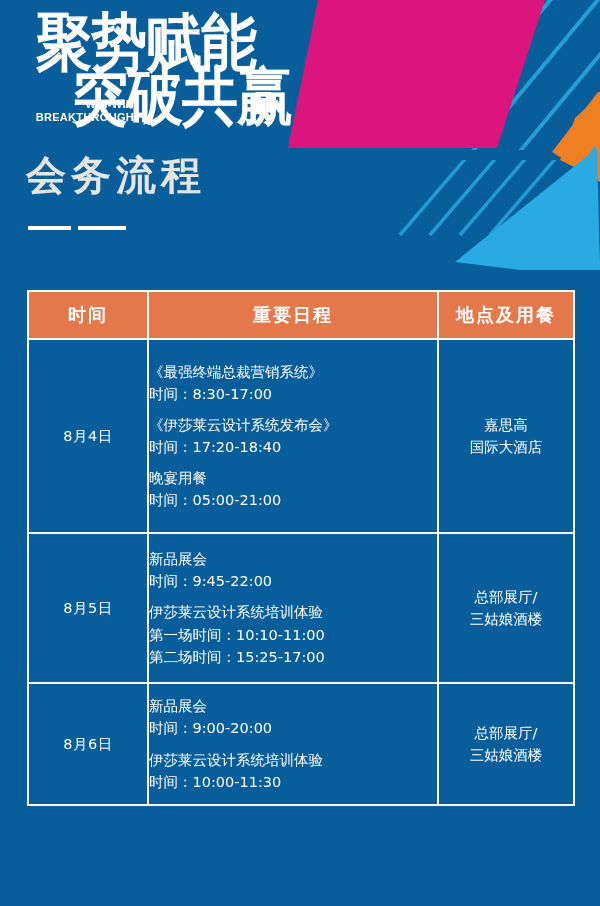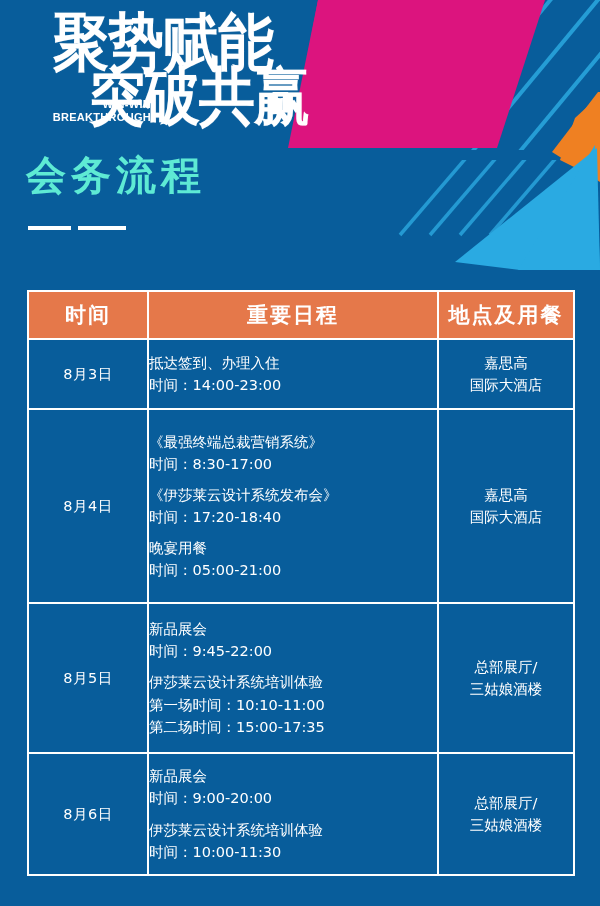--- a/index.html
+++ b/index.html
@@ -13,21 +13,21 @@
 
   
   #banner{
     position:absolute;left:0;top:0;width:600px;height:270px;
     overflow:hidden;
   }
   #banner svg{display:block;}
 
   
   #logo{
-    position:absolute;left:43px;top:14px;
+    position:absolute;left:26px;top:14px;
     width:300px;height:120px;
     color:#ffffff;
     z-index:5;
   }
   .logo-line{
     font-family:"DejaVu Sans","Liberation Sans",sans-serif;
     font-weight:bold;
     letter-spacing:-1px;
     line-height:0.93;
     white-space:nowrap;
@@ -55,21 +55,21 @@
     line-height:1.18;
     letter-spacing:.3px;
     color:#ffffff;
     text-align:right;
     width:100px;
   }
 
   
   #section-title{
     position:absolute;left:26px;top:155px;z-index:5;
-    color:#5eead4;
+    color:#e5e5e5;
     font-family:"DejaVu Sans","Liberation Sans",sans-serif;
     font-weight:bold;
     font-size:40px;
     letter-spacing:5px;
     line-height:1;
   }
   #title-rule{
     position:absolute;left:28px;top:226px;z-index:5;
     width:98px;height:4px;
     background:linear-gradient(to right,
@@ -95,21 +95,21 @@
     border:2px solid #ffffff;
     padding:0;
     vertical-align:middle;
     color:#ffffff;
   }
   #schedule thead th{
     background:#E5784A;
     height:46px;
     font-family:"DejaVu Sans","Liberation Sans",sans-serif;
     font-weight:bold;
-    font-size:21px;
+    font-size:18px;
     letter-spacing:2px;
     text-align:center;
   }
   #schedule tbody td{
     background:#085D9B;
     font-family:"DejaVu Sans","Liberation Sans",sans-serif;
     font-size:14.5px;
   }
   td.date-cell{
     text-align:center;
@@ -202,33 +202,20 @@
       <col class="c-venue">
   </colgroup>
   <thead>
     <tr>
       <th>时间</th>
       <th>重要日程</th>
       <th>地点及用餐</th>
     </tr>
   </thead>
   <tbody id="schedule-body">
-      <tr class="r1">
-        <td class="date-cell">8月3日</td>
-        <td class="agenda-cell">
-          <div class="agenda-group">
-            <div class="agenda-line">抵达签到、办理入住</div>
-            <div class="agenda-line">时间：14:00-23:00</div>
-          </div>
-        </td>
-        <td class="venue-cell">
-          <div>嘉思高</div>
-          <div>国际大酒店</div>
-        </td>
-      </tr>
       <tr class="r2">
         <td class="date-cell">8月4日</td>
         <td class="agenda-cell">
           <div class="agenda-group">
             <div class="agenda-line">《最强终端总裁营销系统》</div>
             <div class="agenda-line">时间：8:30-17:00</div>
           </div>
           <div class="agenda-group">
             <div class="agenda-line">《伊莎莱云设计系统发布会》</div>
             <div class="agenda-line">时间：17:20-18:40</div>
@@ -246,21 +233,21 @@
       <tr class="r3">
         <td class="date-cell">8月5日</td>
         <td class="agenda-cell">
           <div class="agenda-group">
             <div class="agenda-line">新品展会</div>
             <div class="agenda-line">时间：9:45-22:00</div>
           </div>
           <div class="agenda-group">
             <div class="agenda-line">伊莎莱云设计系统培训体验</div>
             <div class="agenda-line">第一场时间：10:10-11:00</div>
-            <div class="agenda-line">第二场时间：15:00-17:35</div>
+            <div class="agenda-line">第二场时间：15:25-17:00</div>
           </div>
         </td>
         <td class="venue-cell">
           <div>总部展厅/</div>
           <div>三姑娘酒楼</div>
         </td>
       </tr>
       <tr class="r4">
         <td class="date-cell">8月6日</td>
         <td class="agenda-cell">

